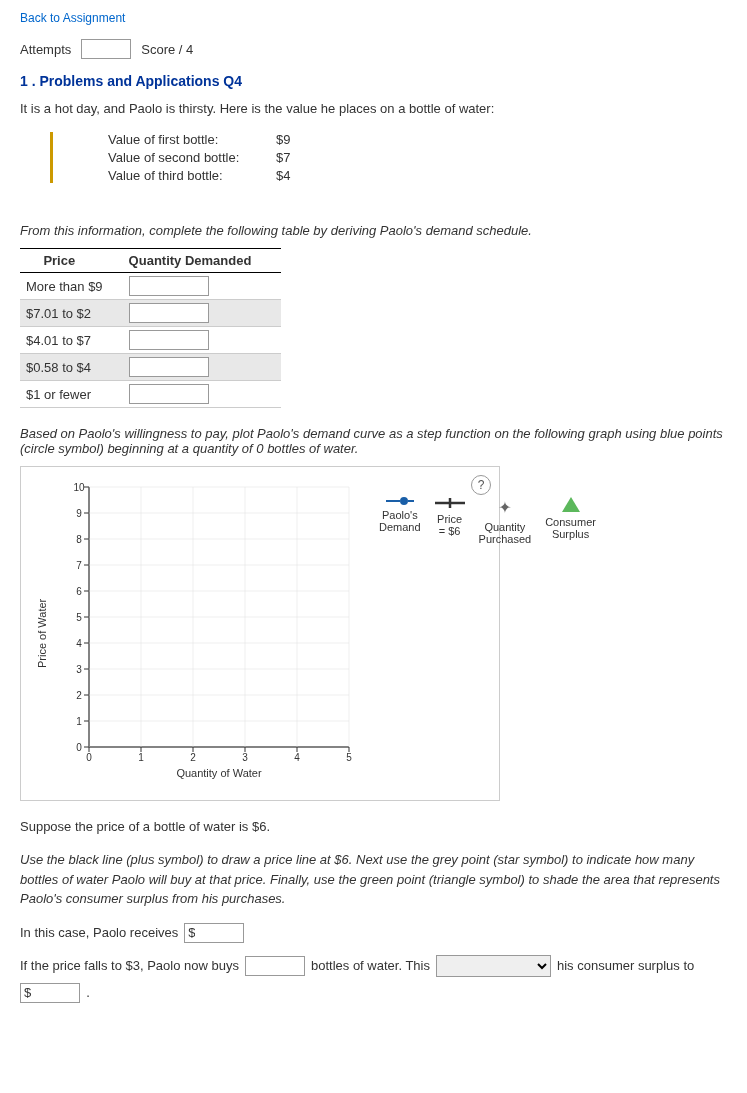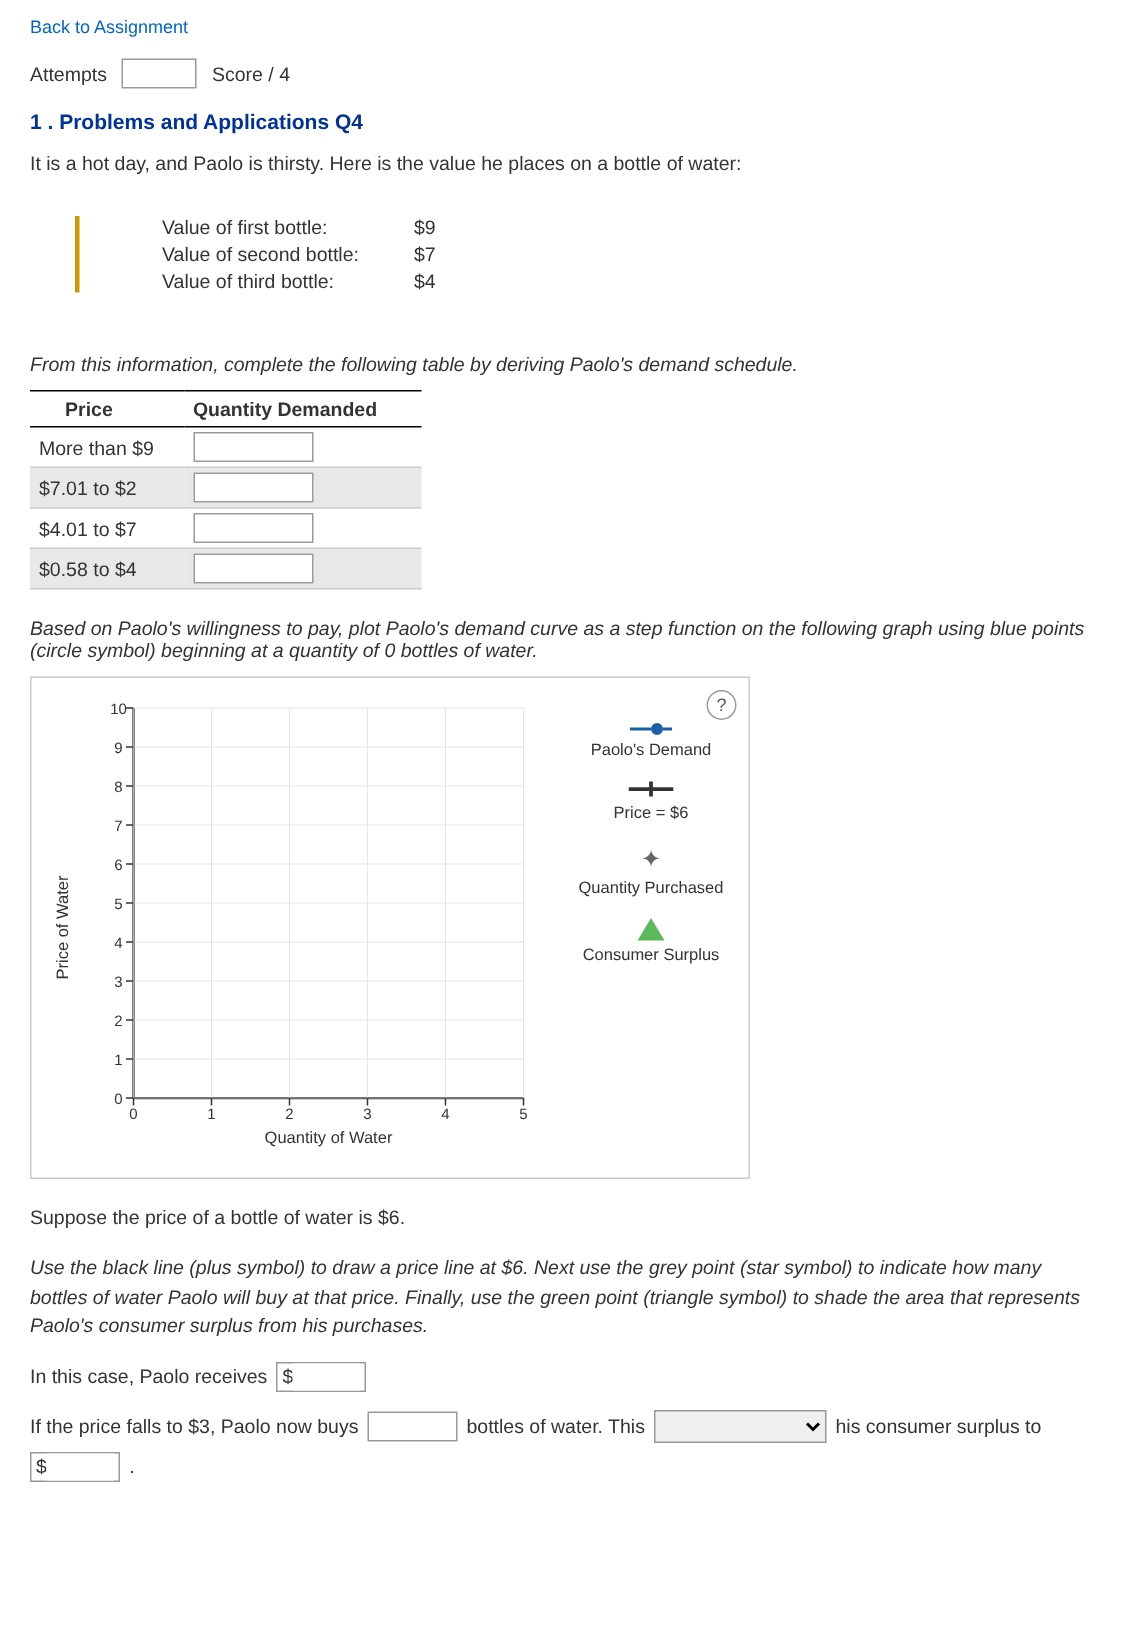--- a/index.html
+++ b/index.html
@@ -4,40 +4,40 @@
   <style>
     * { box-sizing: border-box; margin: 0; padding: 0; }
     body { font-family: Arial, sans-serif; font-size: 13px; color: #333; background: #fff; padding: 10px 20px; }
     a { color: #0066cc; text-decoration: none; font-size: 12px; }
     .top-nav { margin-bottom: 14px; }
     .attempts-row { display: flex; align-items: center; gap: 10px; margin-bottom: 14px; }
     .attempts-label { font-size: 13px; }
     .attempts-box { width: 50px; height: 20px; border: 1px solid #999; display: inline-block; }
     .score-label { font-size: 13px; }
     .question-title { color: #003399; font-weight: bold; font-size: 14px; margin-bottom: 12px; }
-    .question-text { font-size: 13px; margin-bottom: 28px; }
+    .question-text { font-size: 13px; margin-bottom: 16px; }
     .value-table { margin: 10px 0 10px 30px; border-left: 3px solid #cc9900; padding-left: 15px; }
     .value-row { display: flex; gap: 8px; margin-bottom: 3px; font-size: 13px; margin-left: 40px; }
     .value-label { min-width: 160px; }
     .value-amount { font-weight: normal; }
     .section-gap { height: 30px; }
     .instruction-text { font-size: 13px; font-style: italic; margin-bottom: 10px; }
     .demand-table { border-collapse: collapse; margin-bottom: 18px; }
     .demand-table th { font-size: 13px; font-weight: bold; padding: 4px 30px 4px 6px; text-align: center; border-bottom: 1px solid #000; border-top: 1px solid #000; }
     .demand-table td { font-size: 13px; padding: 3px 6px; border-bottom: 1px solid #ccc; margin-left: 19px; }
     .demand-table td:first-child { padding-right: 20px; }
     .demand-input { width: 80px; height: 20px; border: 1px solid #999; }
     .shaded-row { background-color: #e8e8e8; }
     .graph-instruction { font-size: 13px; font-style: italic; margin-bottom: 10px; }
     .graph-container { border: 1px solid #ccc; width: 480px; padding: 10px; position: relative; margin-bottom: 18px; }
     .graph-help { position: absolute; top: 8px; right: 8px; width: 20px; height: 20px; border-radius: 50%; border: 1px solid #999; display: flex; align-items: center; justify-content: center; font-size: 12px; color: #555; cursor: pointer; background: #fff; }
     .graph-area { display: flex; align-items: stretch; width: 100%; }
     .y-axis-label { writing-mode: vertical-rl; transform: rotate(180deg); font-size: 11px; display: flex; align-items: center; justify-content: center; padding-right: 4px; color: #333; min-width: 18px; }
     .chart-svg-area { flex: 1; }
-    .legend-area { width: 130px; padding-left: 20px; display: flex; flex-direction: column; justify-content: flex-start; padding-top: 20px; gap: 14px; }
+    .legend-area { width: 130px; padding-left: 20px; display: flex; flex-direction: row; justify-content: flex-start; padding-top: 20px; gap: 14px; }
     .legend-item { display: flex; flex-direction: column; align-items: center; font-size: 11px; text-align: center; gap: 4px; }
     .legend-icon { display: flex; align-items: center; justify-content: center; }
     .blue-dot-line { display: flex; align-items: center; position: relative; }
     .blue-dot { width: 8px; height: 8px; background: #1a5fa8; border-radius: 50%; border: 2px solid #1a5fa8; }
     .blue-line { width: 30px; height: 2px; background: #1a5fa8; }
     .triangle-icon { width: 0; height: 0; border-left: 9px solid transparent; border-right: 9px solid transparent; border-bottom: 15px solid #5cb85c; }
     .suppose-text { font-size: 13px; margin-bottom: 16px; }
     .use-instruction { font-size: 13px; font-style: italic; margin-bottom: 14px; line-height: 1.5; }
     .answer-row { display: flex; align-items: center; gap: 6px; font-size: 13px; margin-bottom: 12px; flex-wrap: wrap; }
     .small-input { width: 60px; height: 20px; border: 1px solid #999; }
@@ -99,20 +99,24 @@
       <td><input type="text" class="demand-input" style=""></td>
     </tr>
     <tr>
       <td>$4.01 to $7</td>
       <td><input type="text" class="demand-input" style=""></td>
     </tr>
     <tr class="shaded-row">
       <td>$0.58 to $4</td>
       <td><input type="text" class="demand-input" style=""></td>
     </tr>
+    <tr>
+      <td>$1 or fewer</td>
+      <td><input type="text" class="demand-input" style=""></td>
+    </tr>
   </tbody>
 </table>
 
 <p class="graph-instruction">Based on Paolo's willingness to pay, plot Paolo's demand curve as a step function on the following graph using blue points (circle symbol) beginning at a quantity of 0 bottles of water.</p>
 
 <div class="graph-container">
   <div class="graph-help">?</div>
   <div class="graph-area">
     <div class="y-axis-label">Price of Water</div>
     <div class="chart-svg-area">

